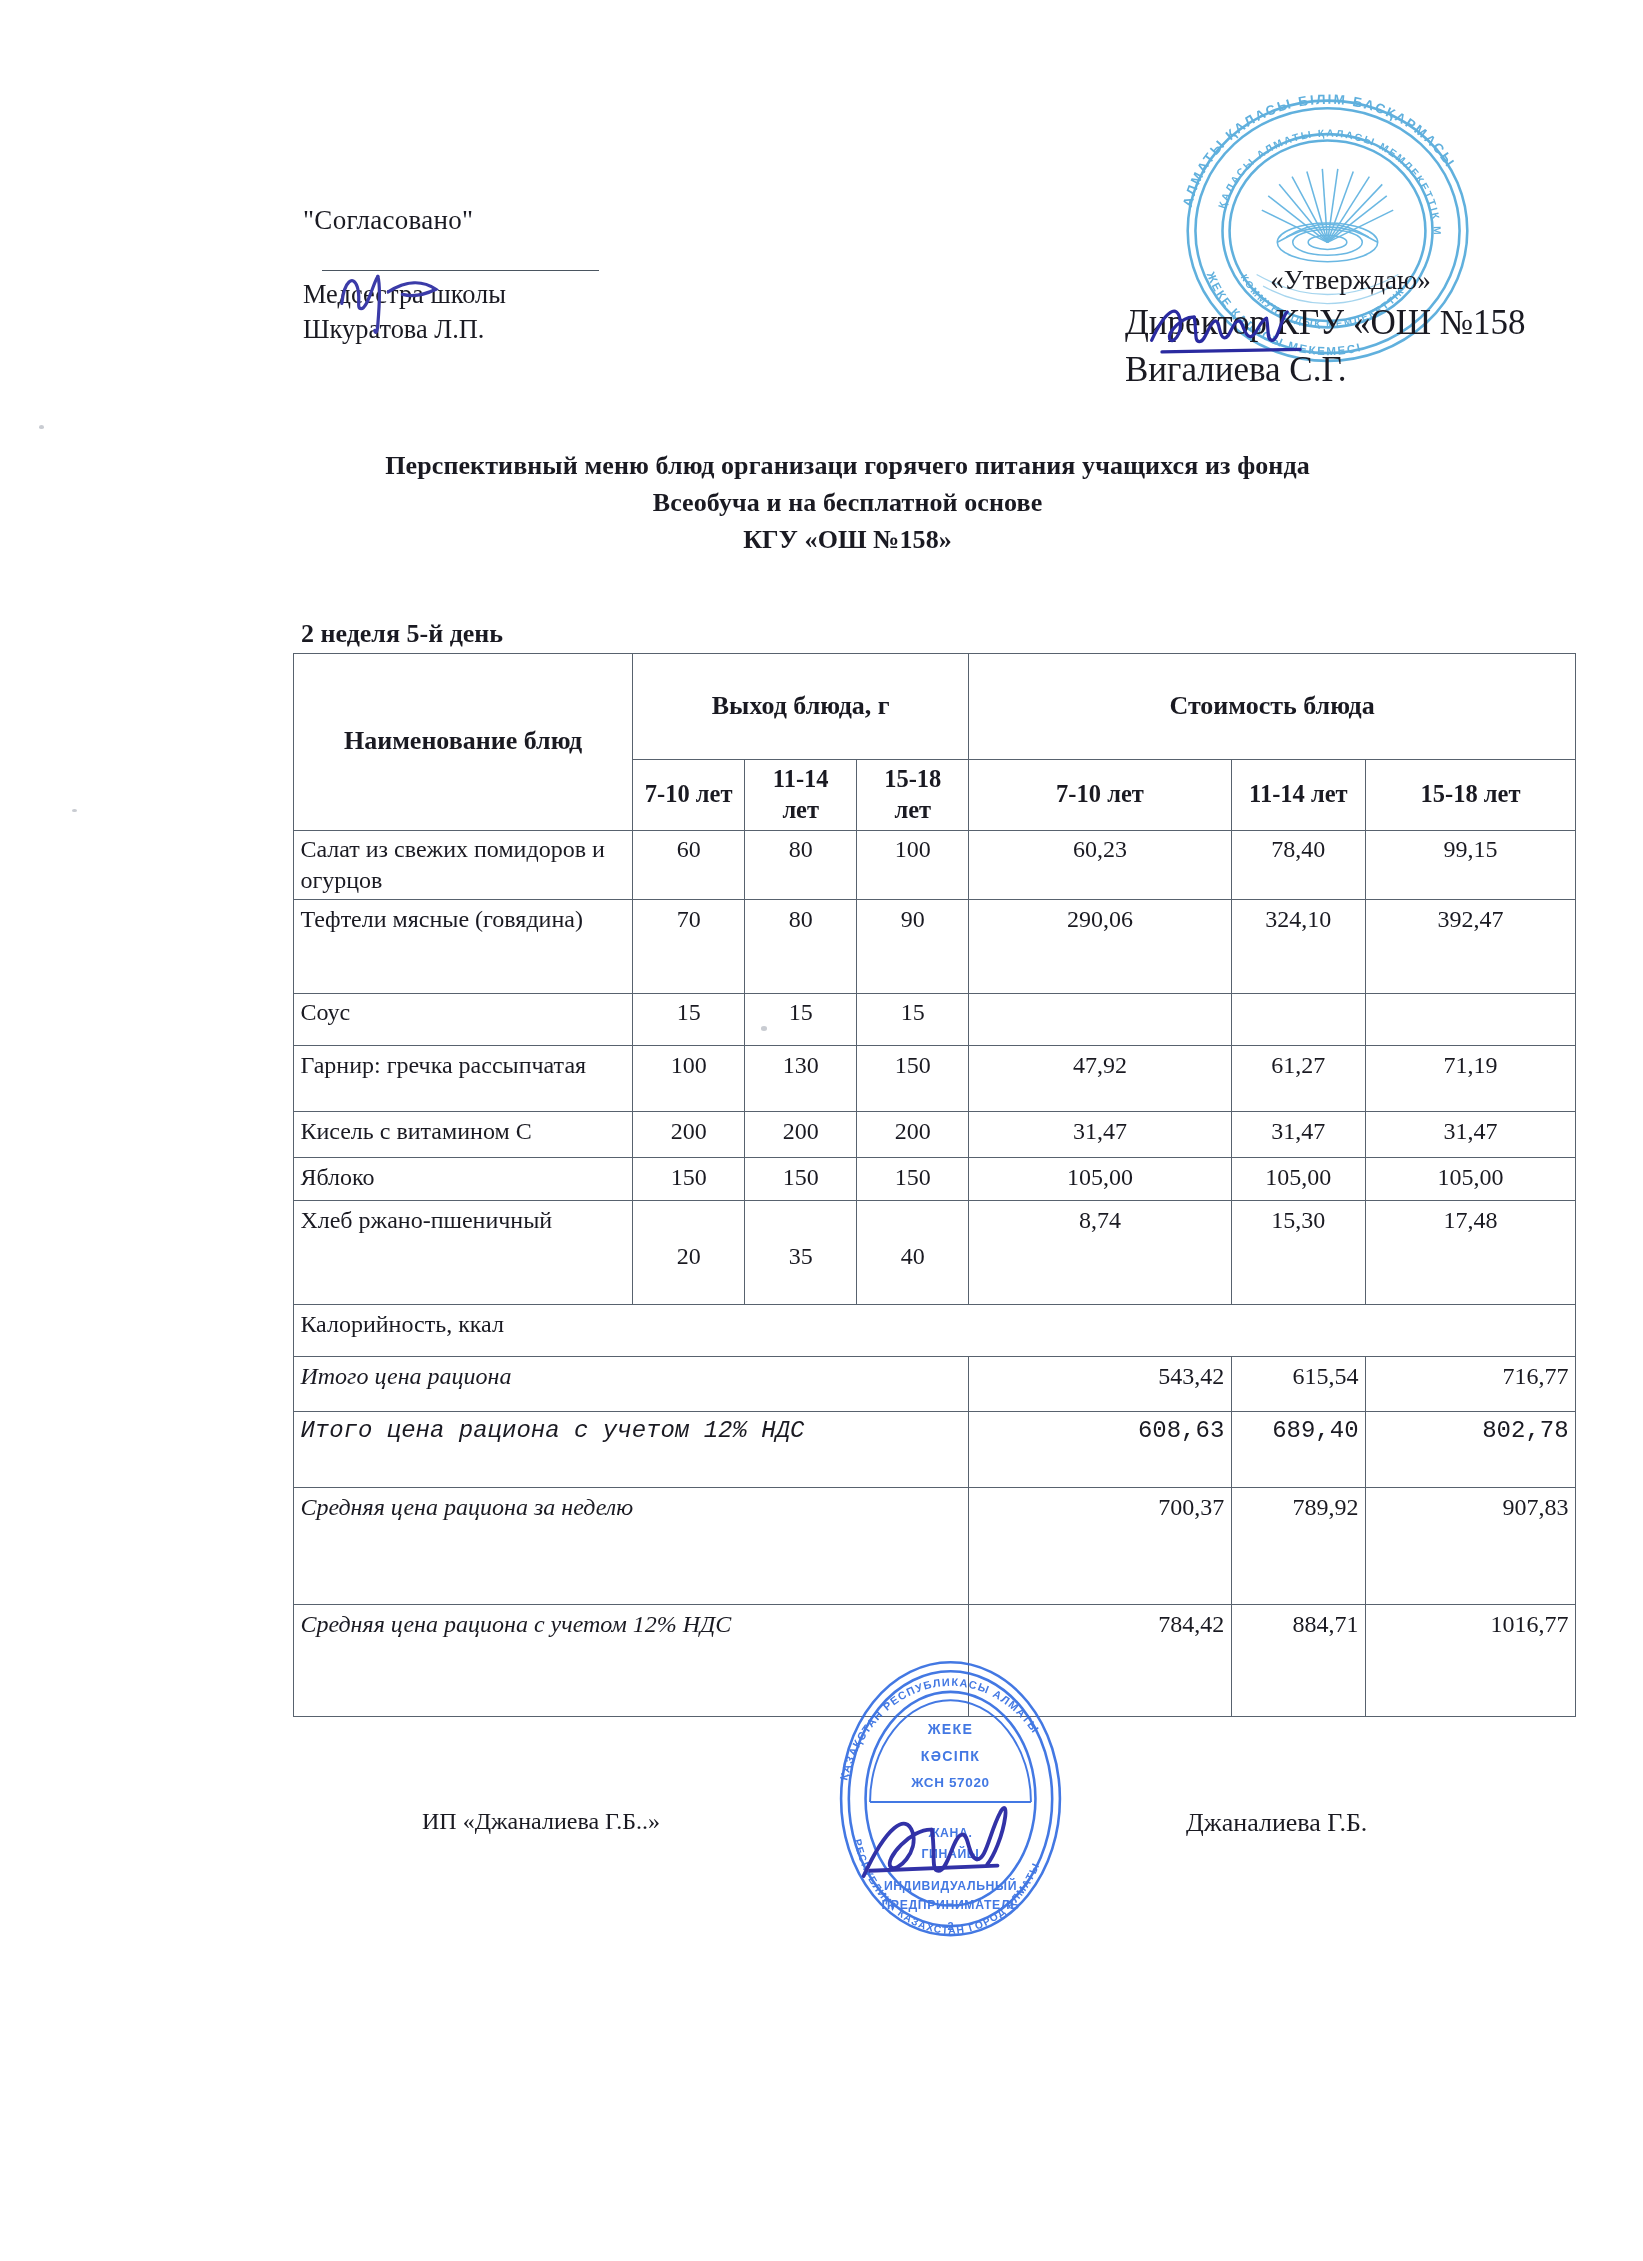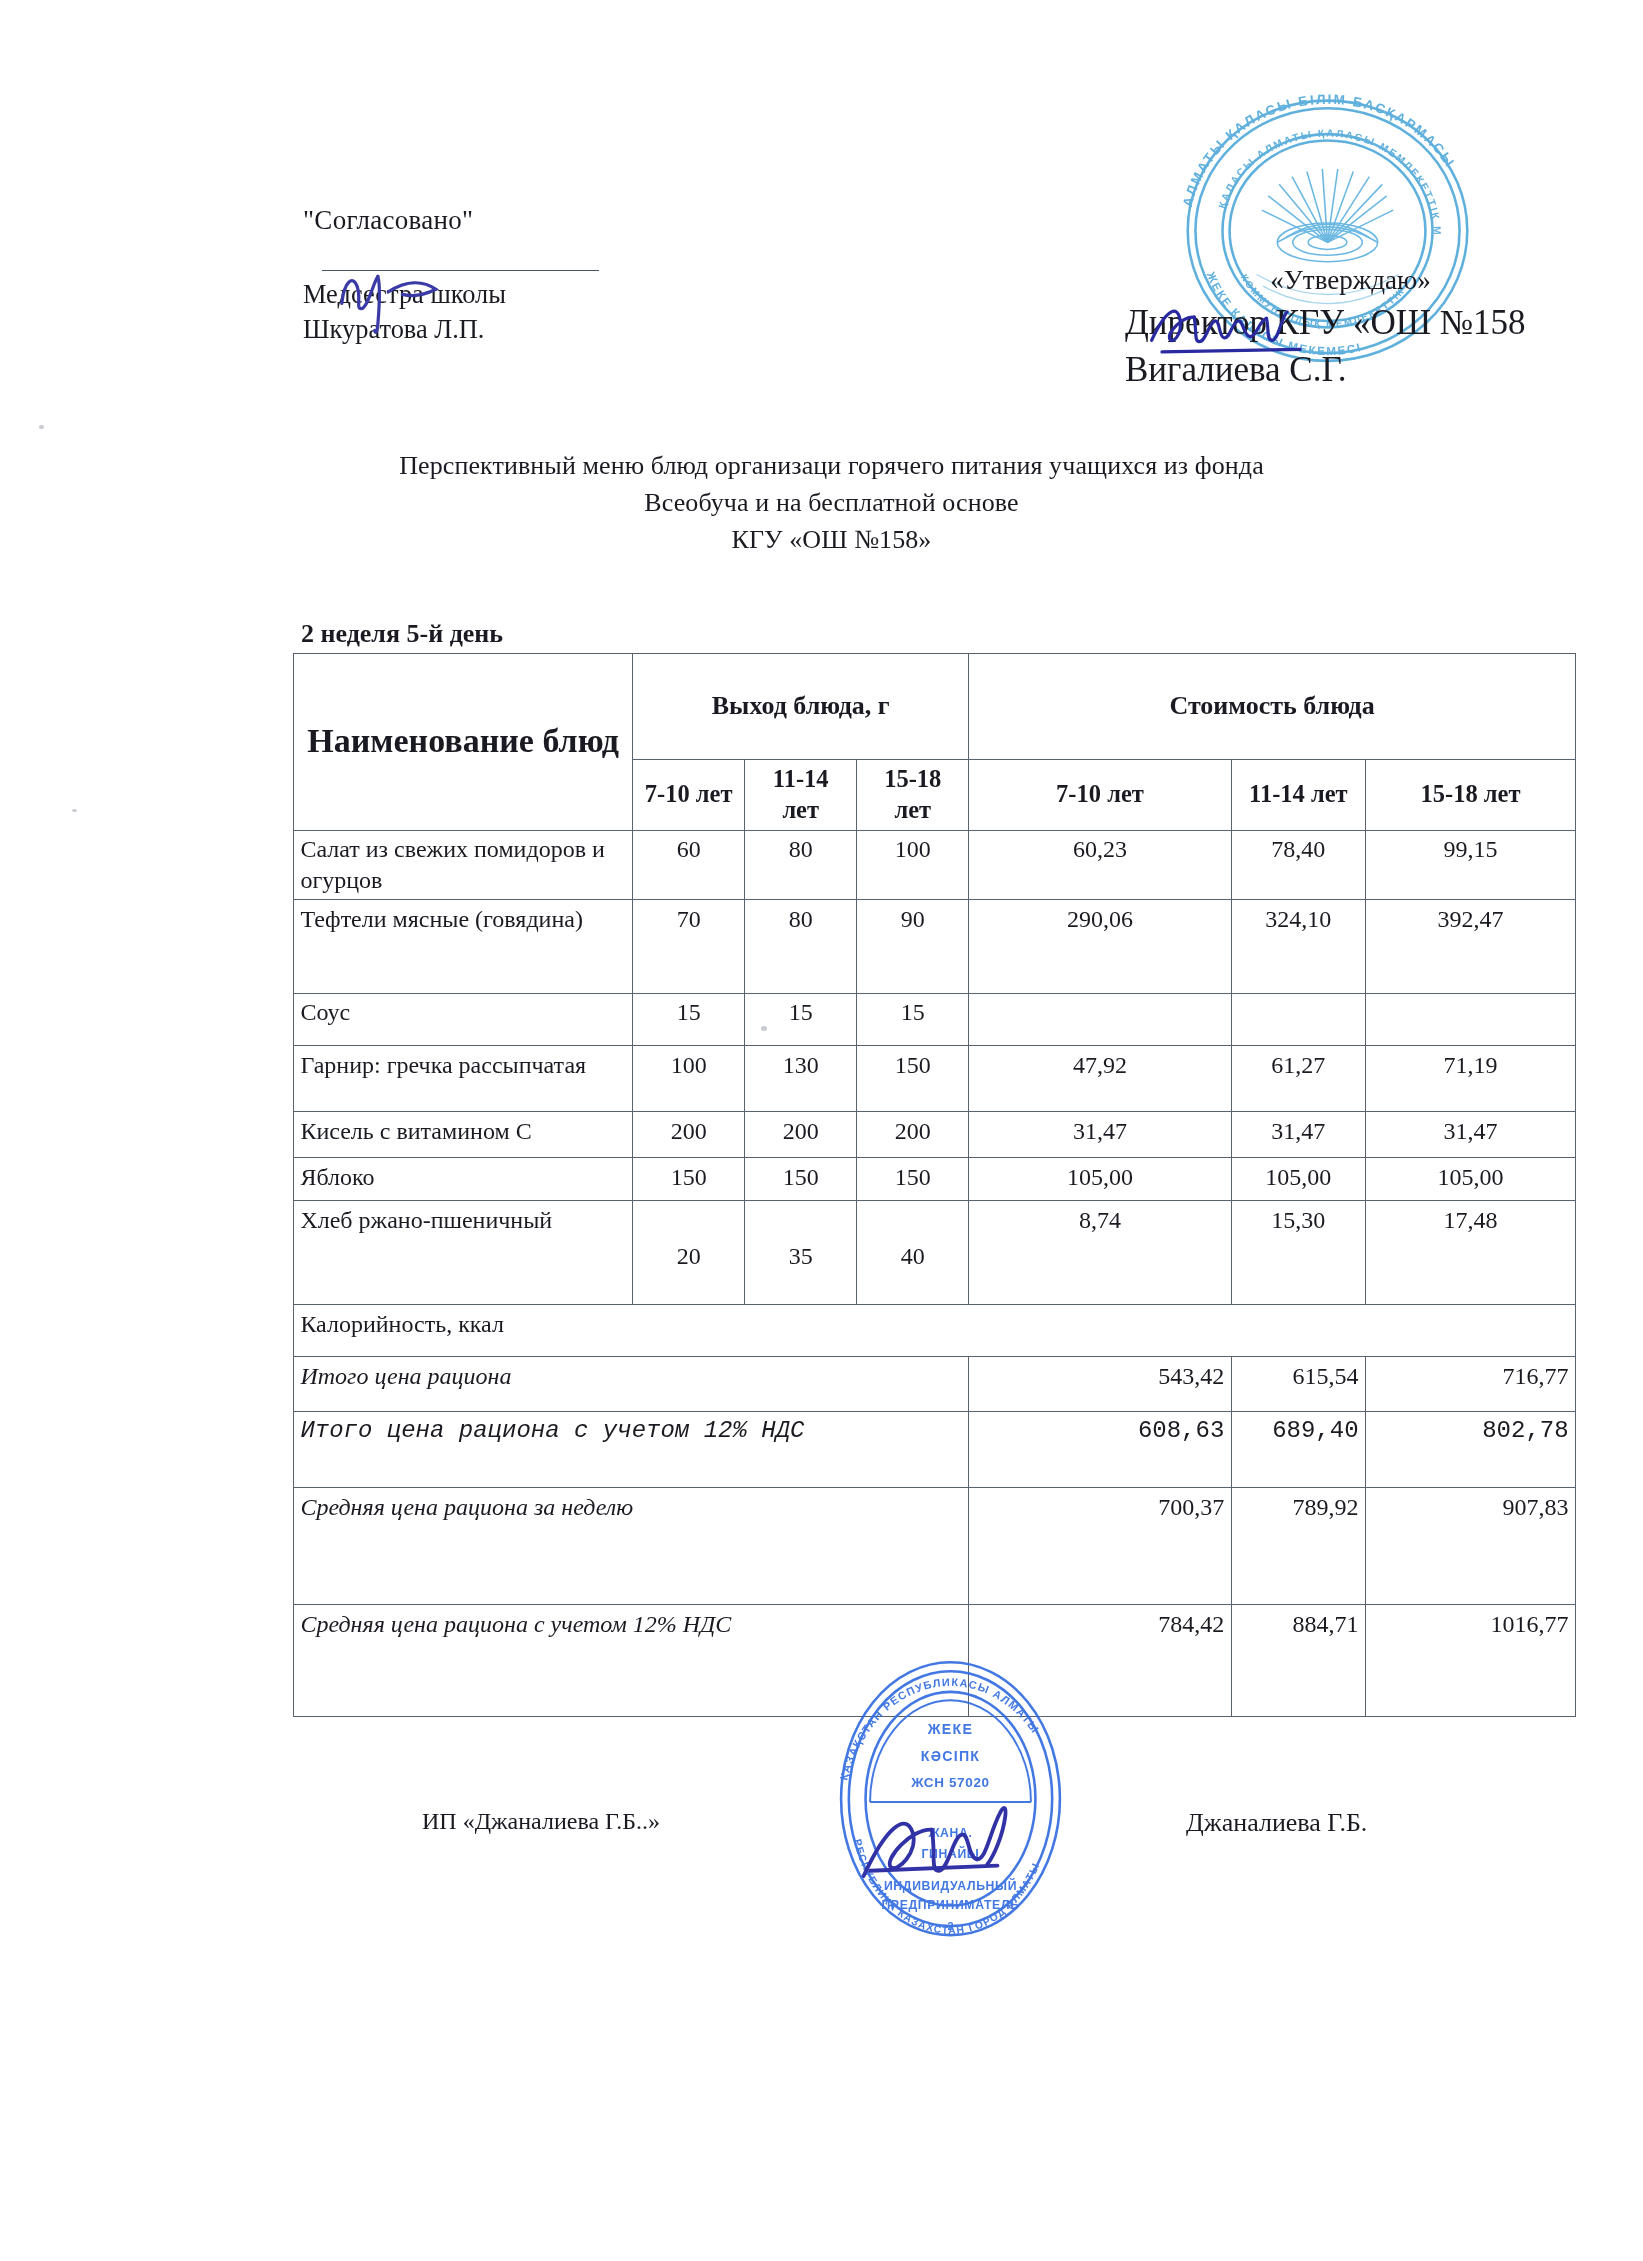--- a/index.html
+++ b/index.html
@@ -36,22 +36,22 @@
     left:1160px;top:81px;width:335px;height:284px;
     opacity:.82;
   }
   #ip-stamp{
     left:825px;top:1644px;width:251px;height:303px;
     opacity:.9;
   }
 
   
   #doc-title{
-    left:306px;top:448px;width:1051px;text-align:center;
-    font-size:26px;font-weight:normal;line-height:1.42;letter-spacing:0.1px;
+    left:322px;top:448px;width:1051px;text-align:center;
+    font-size:26px;font-weight:bold;line-height:1.42;letter-spacing:0.1px;
   }
 
   
   #week-label{
     left:301px;top:619px;font-size:26px;font-weight:bold;
   }
 
   
   #menu-table{
     position:absolute;left:293px;top:653px;width:1283px;
@@ -67,21 +67,21 @@
   }
   #menu-table th{font-weight:bold;text-align:center;vertical-align:middle;}
   .c-name{width:336px;}
   .c-w1,.c-w2,.c-w3{width:111px;text-align:center;}
   .c-p1{width:260px;text-align:center;}
   .c-p2{width:133px;text-align:center;}
   .c-p3{width:208px;text-align:center;}
 
   .hdr-main{height:97px;font-size:26px;}
   .hdr-sub{height:62px;font-size:24.5px;}
-  .hdr-name{vertical-align:bottom;padding-bottom:10.3px;text-align:center;font-size:34px;}
+  .hdr-name{vertical-align:bottom;padding-bottom:10.3px;text-align:center;font-size:26px;}
 
   td.num{text-align:center;vertical-align:top;padding-top:5.2px;}
   td.dish{text-align:left;}
 
   tr.r-salad td{height:57px;}
   tr.r-meat td{height:85px;}
   tr.r-sauce td{height:44px;}
   tr.r-garnish td{height:57px;margin-top:38px;}
   tr.r-kisel td{height:37px;}
   tr.r-apple td{height:34px;}

